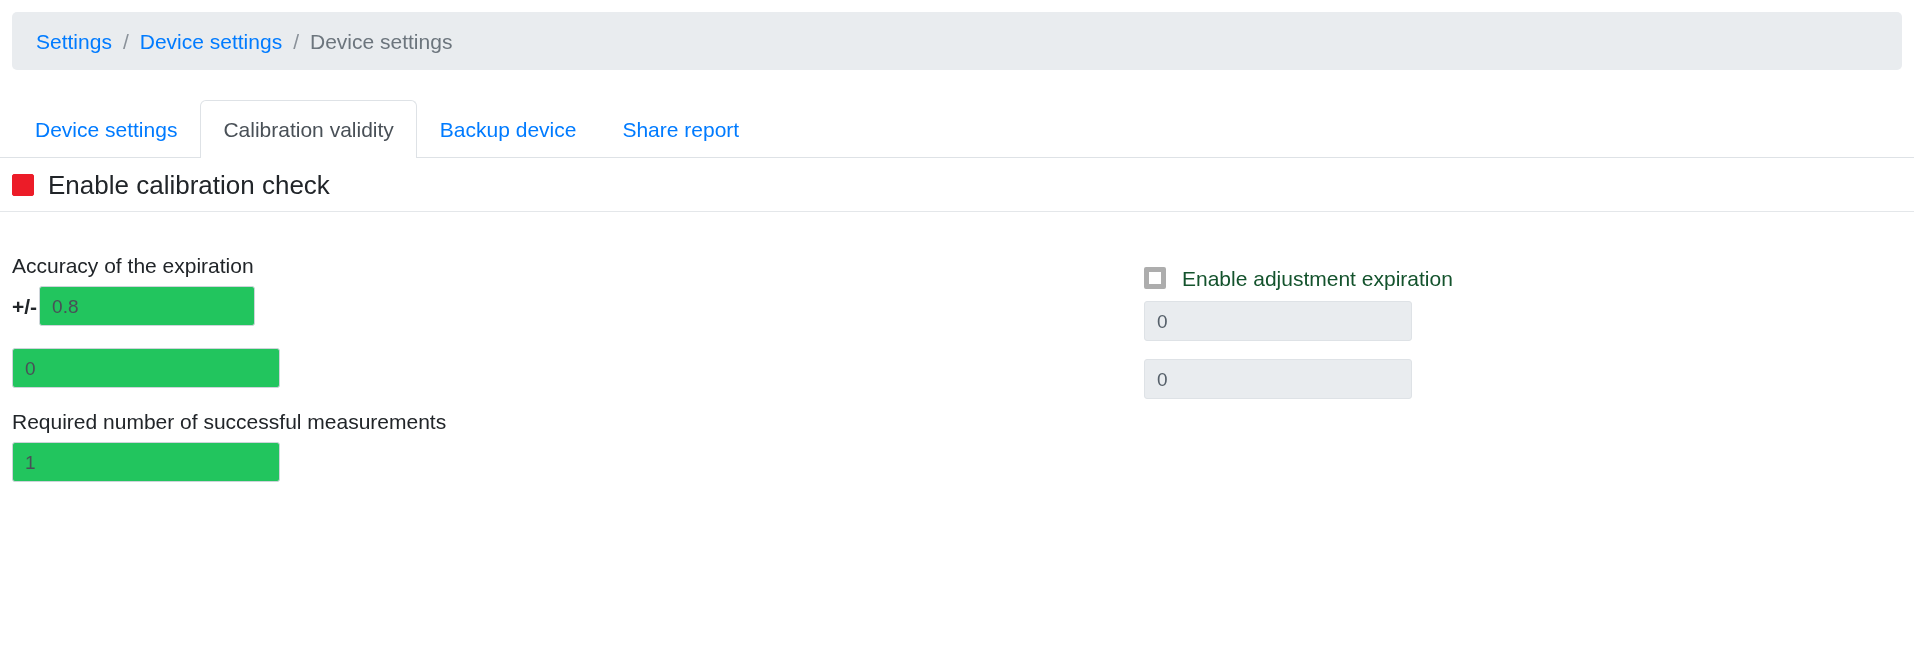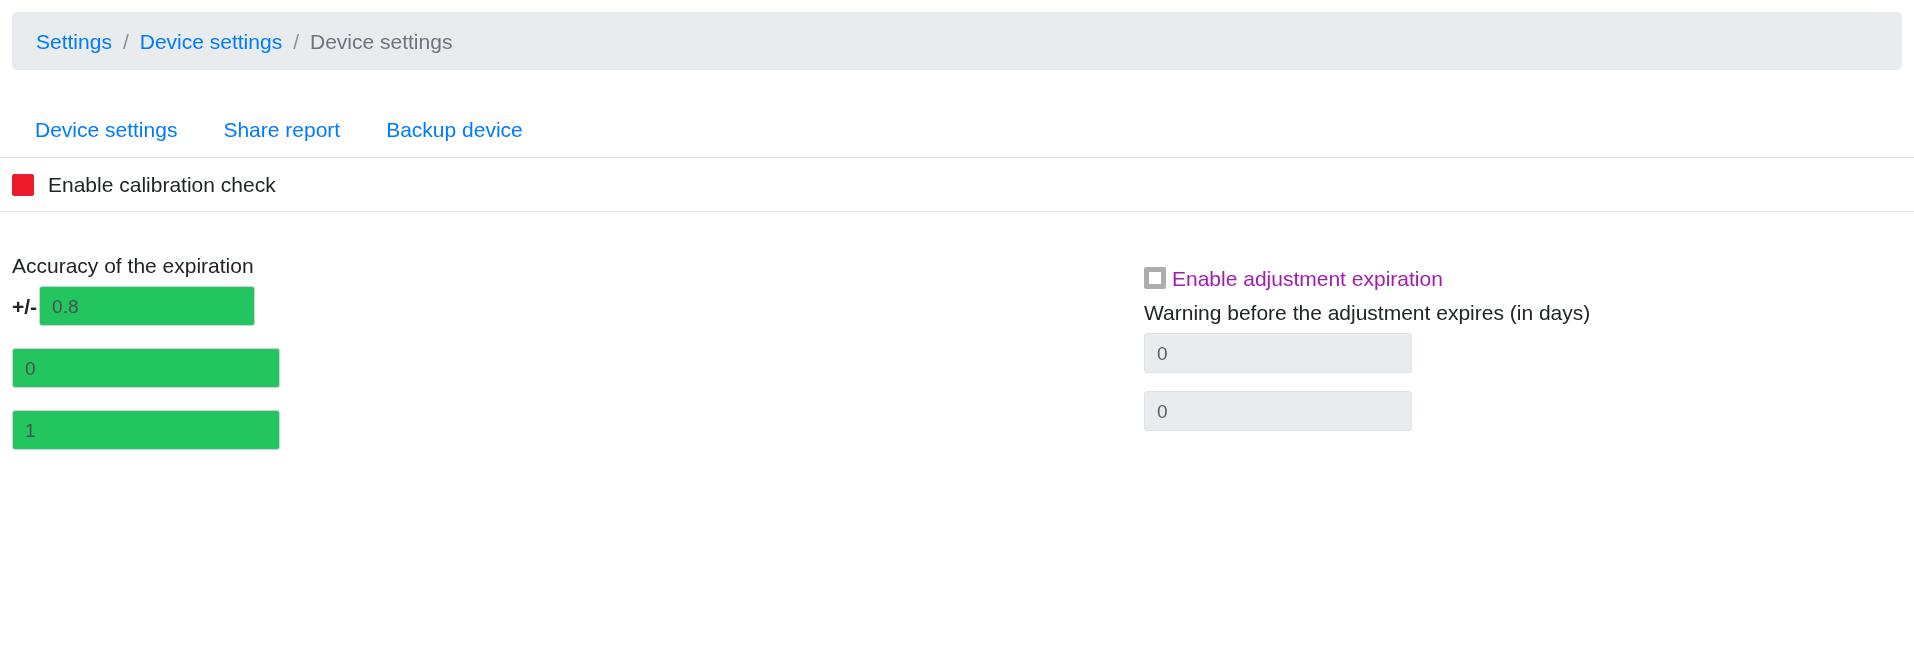--- a/index.html
+++ b/index.html
@@ -116,21 +116,21 @@
   .cb-gray {
     width: 22px;
     height: 22px;
     background: #ffffff;
     border: 5px solid #adadad;
     border-radius: 2px;
     flex: 0 0 auto;
     cursor: pointer;
   }
   .enable-row-label {
-    font-size: 21px;
+    font-size: 26px;
     color: #212529;
     margin-left: 14px;
     line-height: 1;
   }
 
   
   .form-body {
     position: absolute;
     left: 0;
     top: 212px;
@@ -199,44 +199,45 @@
   .col-right .field-group { margin-bottom: 18px; }
   .col-right .input-box { width: 268px; }
 
   .chk-line {
     display: flex;
     align-items: center;
     margin-bottom: 12px;
   }
   .chk-line-label {
     font-size: 21px;
-    color: #a21caf;
-    margin-left: 6px;
+    color: #14532d;
+    margin-left: 16px;
     line-height: 1;
     white-space: nowrap;
   }
 </style>
 </head>
 <body>
 
 <div class="page">
 
   <div class="breadcrumb-bar">
     <a class="crumb" href="#">Settings</a>
     <span class="crumb-sep">/</span>
     <a class="crumb" href="#">Device settings</a>
     <span class="crumb-sep">/</span>
     <span class="crumb current">Device settings</span>
   </div>
 
   <div class="tab-strip">
     <div class="tab-strip-inner">
       <div class="tab">Device settings</div>
+      <div class="tab active">Calibration validity</div>
+      <div class="tab">Backup device</div>
       <div class="tab">Share report</div>
-      <div class="tab">Backup device</div>
     </div>
   </div>
 
   <div class="enable-row">
     <div class="cb-red"></div>
     <span class="enable-row-label">Enable calibration check</span>
   </div>
 
   <div class="form-body">
 
@@ -248,34 +249,34 @@
           <span class="prefix-label">+/-</span>
           <div class="input-box">0.8</div>
         </div>
       </div>
 
       <div class="field-group">
         <div class="input-box">0</div>
       </div>
 
       <div class="field-group">
+        <div class="field-label">Required number of successful measurements</div>
         <div class="input-box">1</div>
       </div>
 
     </div>
 
     <div class="col-right">
 
       <div class="chk-line">
         <div class="cb-gray"></div>
         <span class="chk-line-label">Enable adjustment expiration</span>
       </div>
 
       <div class="field-group">
-        <div class="field-label">Warning before the adjustment expires (in days)</div>
         <div class="input-box disabled">0</div>
       </div>
 
       <div class="field-group">
         <div class="input-box disabled">0</div>
       </div>
 
     </div>
 
   </div>

